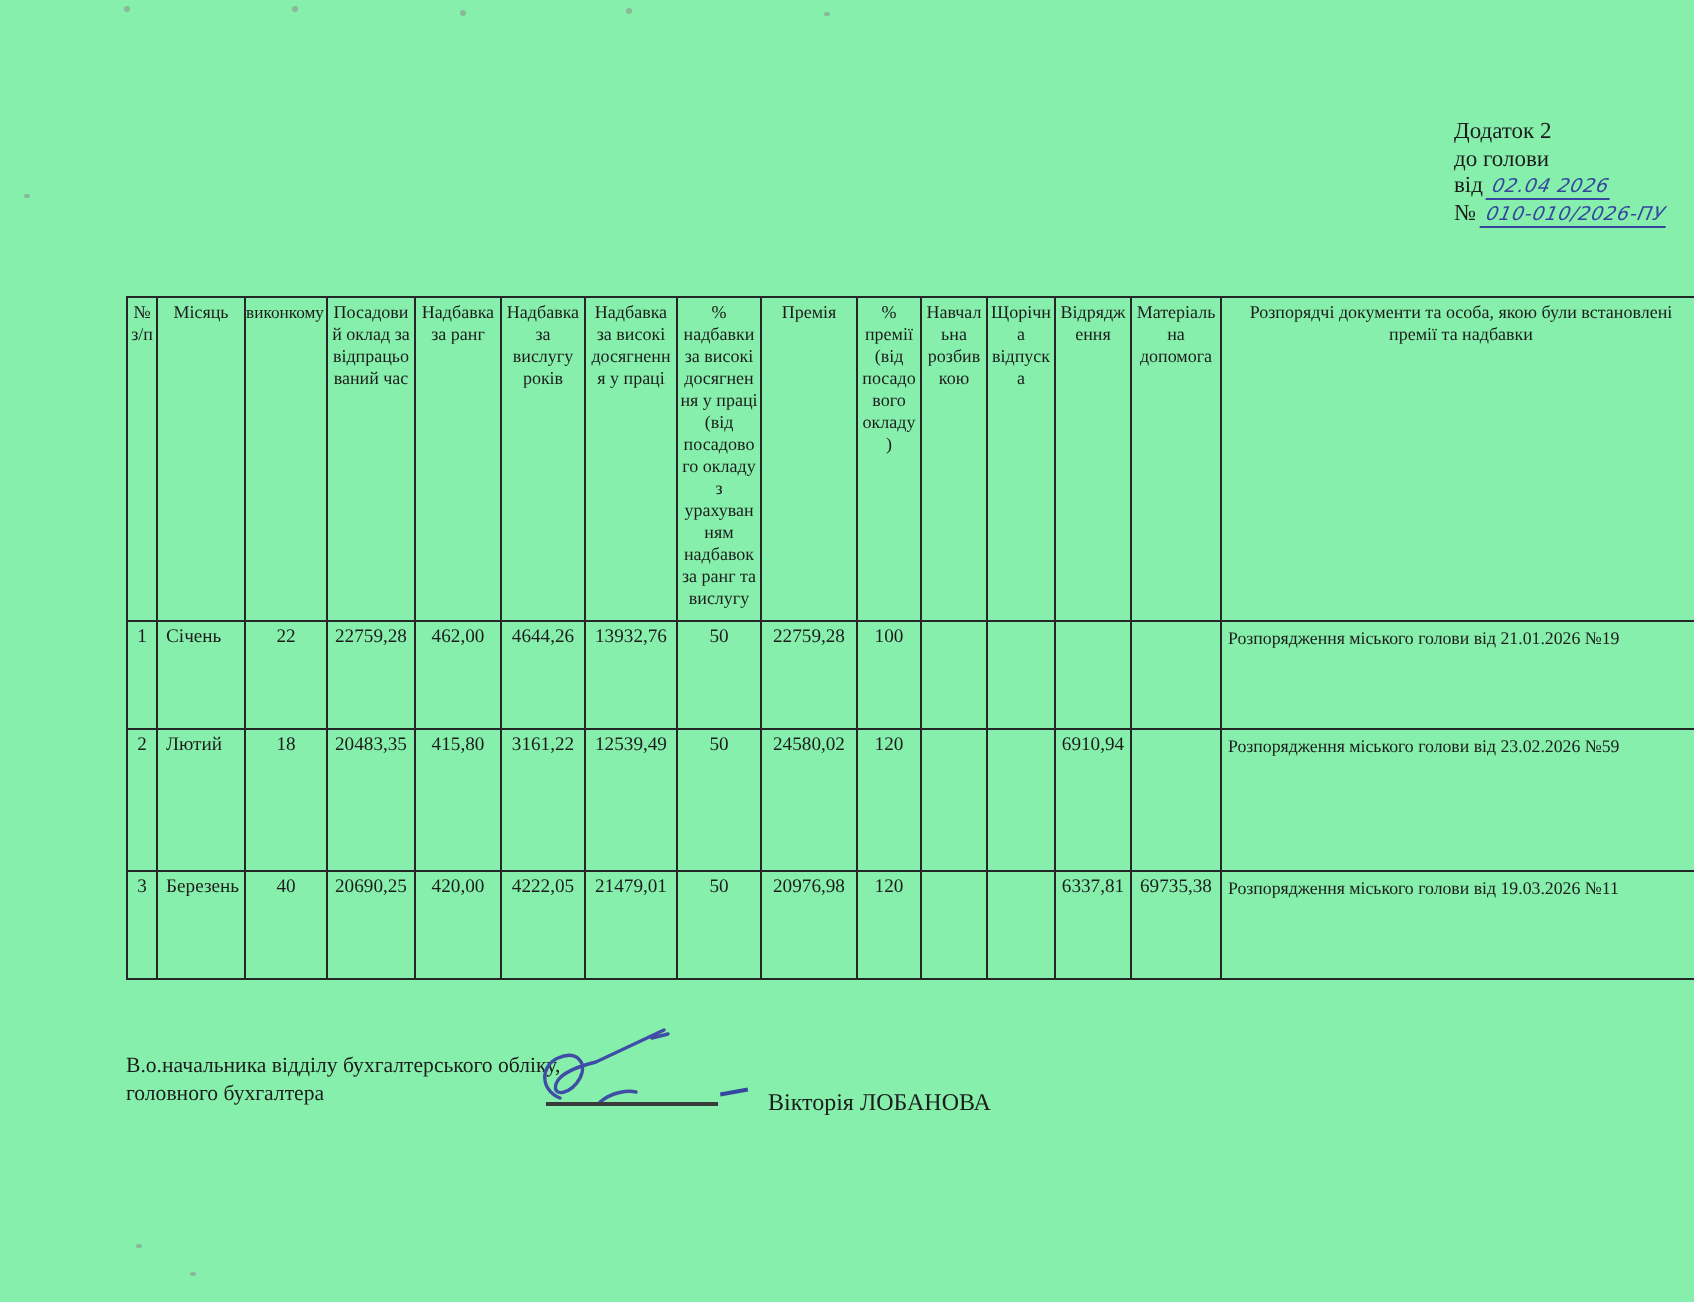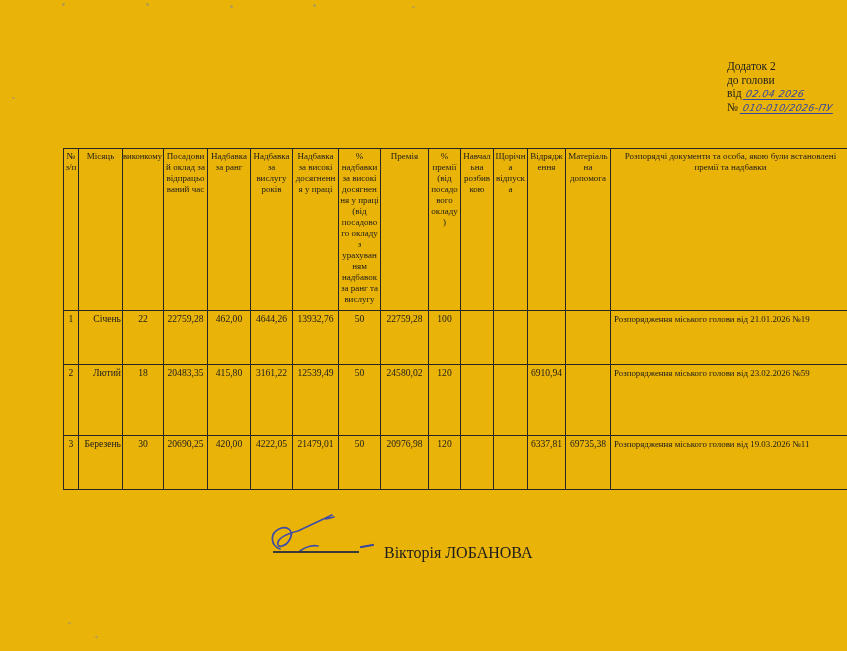--- a/index.html
+++ b/index.html
@@ -1,19 +1,19 @@
 <!DOCTYPE html>
 <html><head>
 <meta charset="utf-8">
 <style>
   * { margin:0; padding:0; box-sizing:border-box; }
   html,body { width:847px; height:651px; overflow:hidden; }
   body { background:#e9e9e9; }
   .page {
-    position:relative; width:847px; height:651px; background:#eab308;
+    position:relative; width:847px; height:651px; background:#86efac;
     font-family:"Liberation Serif", serif; color:#1c1c1c; overflow:hidden;
   }
   .speck { position:absolute; background:#8a8a8a; border-radius:50%; opacity:.55; }
 
   
   .appendix { position:absolute; left:727px; top:60px; font-size:11.5px; line-height:13.5px; white-space:nowrap; }
   .hand {
     display:inline-block; color:#35479f; font-family:"DejaVu Sans", sans-serif;
     font-style:italic; font-size:9.5px; letter-spacing:.4px;
     border-bottom:1.2px solid #35479f; transform:skewX(-12deg);
@@ -26,29 +26,29 @@
   
   table.payroll { position:absolute; left:63px; top:148px; width:787px; border-collapse:collapse; table-layout:fixed; }
   table.payroll th, table.payroll td { border:1.6px solid #262626; vertical-align:top; overflow:hidden; }
   table.payroll thead tr { height:162px; }
   table.payroll th { font-weight:normal; font-size:9px; line-height:1.22; text-align:center; padding:2px 1px; word-wrap:break-word;margin-left:40px; }
   table.payroll th.th-raw { white-space:nowrap; overflow:visible; font-size:8.6px; padding-left:0; }
   table.payroll tbody tr:nth-child(1) { height:54px; }
   table.payroll tbody tr:nth-child(2) { height:71px; }
   table.payroll tbody tr:nth-child(3) { height:54px; }
   table.payroll td { font-size:9.6px; text-align:center; padding:2px 1px; }
-  table.payroll td.cleft { text-align:right; padding-left:4px; }
+  table.payroll td.cleft { text-align:left; padding-left:4px; }
   table.payroll td.cdoc { text-align:left; font-size:8.9px; white-space:nowrap; padding:3px 3px; }
 
   
   .footer-role { position:absolute; left:63px; top:527px; font-size:10.8px; line-height:13.5px; }
   .sig-svg { position:absolute; left:266px; top:511px; }
   .sig-line { position:absolute; left:273px; top:551px; width:86px; height:1.6px; background:#3a3a3a; }
   .sig-dash { position:absolute; left:360px; top:545px; width:14px; height:1.8px; background:#35479f; transform:rotate(-10deg); }
-  .sig-name { position:absolute; left:384px; top:544px; font-size:16px; }
+  .sig-name { position:absolute; left:384px; top:544px; font-size:12px; }
 </style>
 </head>
 <body>
 
 <div class="page">
 
   <div class="speck" style="left:62px;top:3px;width:3px;height:3px;"></div>
   <div class="speck" style="left:146px;top:3px;width:3px;height:3px;"></div>
   <div class="speck" style="left:230px;top:5px;width:3px;height:3px;"></div>
   <div class="speck" style="left:313px;top:4px;width:3px;height:3px;"></div>
@@ -133,38 +133,40 @@
           <td>120</td>
           <td></td>
           <td></td>
           <td>6910,94</td>
           <td></td>
           <td class="cdoc">Розпорядження міського голови від 23.02.2026 №59</td>
         </tr>
         <tr>
           <td>3</td>
           <td class="cleft">Березень</td>
-          <td>30</td>
+          <td>40</td>
           <td>20690,25</td>
           <td>420,00</td>
           <td>4222,05</td>
           <td>21479,01</td>
           <td>50</td>
           <td>20976,98</td>
           <td>120</td>
           <td></td>
           <td></td>
           <td>6337,81</td>
           <td>69735,38</td>
           <td class="cdoc">Розпорядження міського голови від 19.03.2026 №11</td>
         </tr>
       </tbody>
     </table>
 
   <div class="footer-role">
+    <div>В.о.начальника відділу бухгалтерського обліку,</div>
+    <div>головного  бухгалтера</div>
   </div>
 
   <svg class="sig-svg" width="78" height="46" viewBox="0 0 78 46">
     <path d="M14,38 C4,34 4,22 13,18 C22,14 28,20 24,28 C20,36 10,38 12,31 C14,25 24,22 32,20 L66,4 M60,8 L68,6 M34,40 C40,35 48,34 52,35" fill="none" stroke="#3f4da6" stroke-width="1.7" stroke-linecap="round"></path>
   </svg>
   <div class="sig-line"></div>
   <div class="sig-dash"></div>
   <div class="sig-name">Вікторія ЛОБАНОВА</div>
 
 </div>

